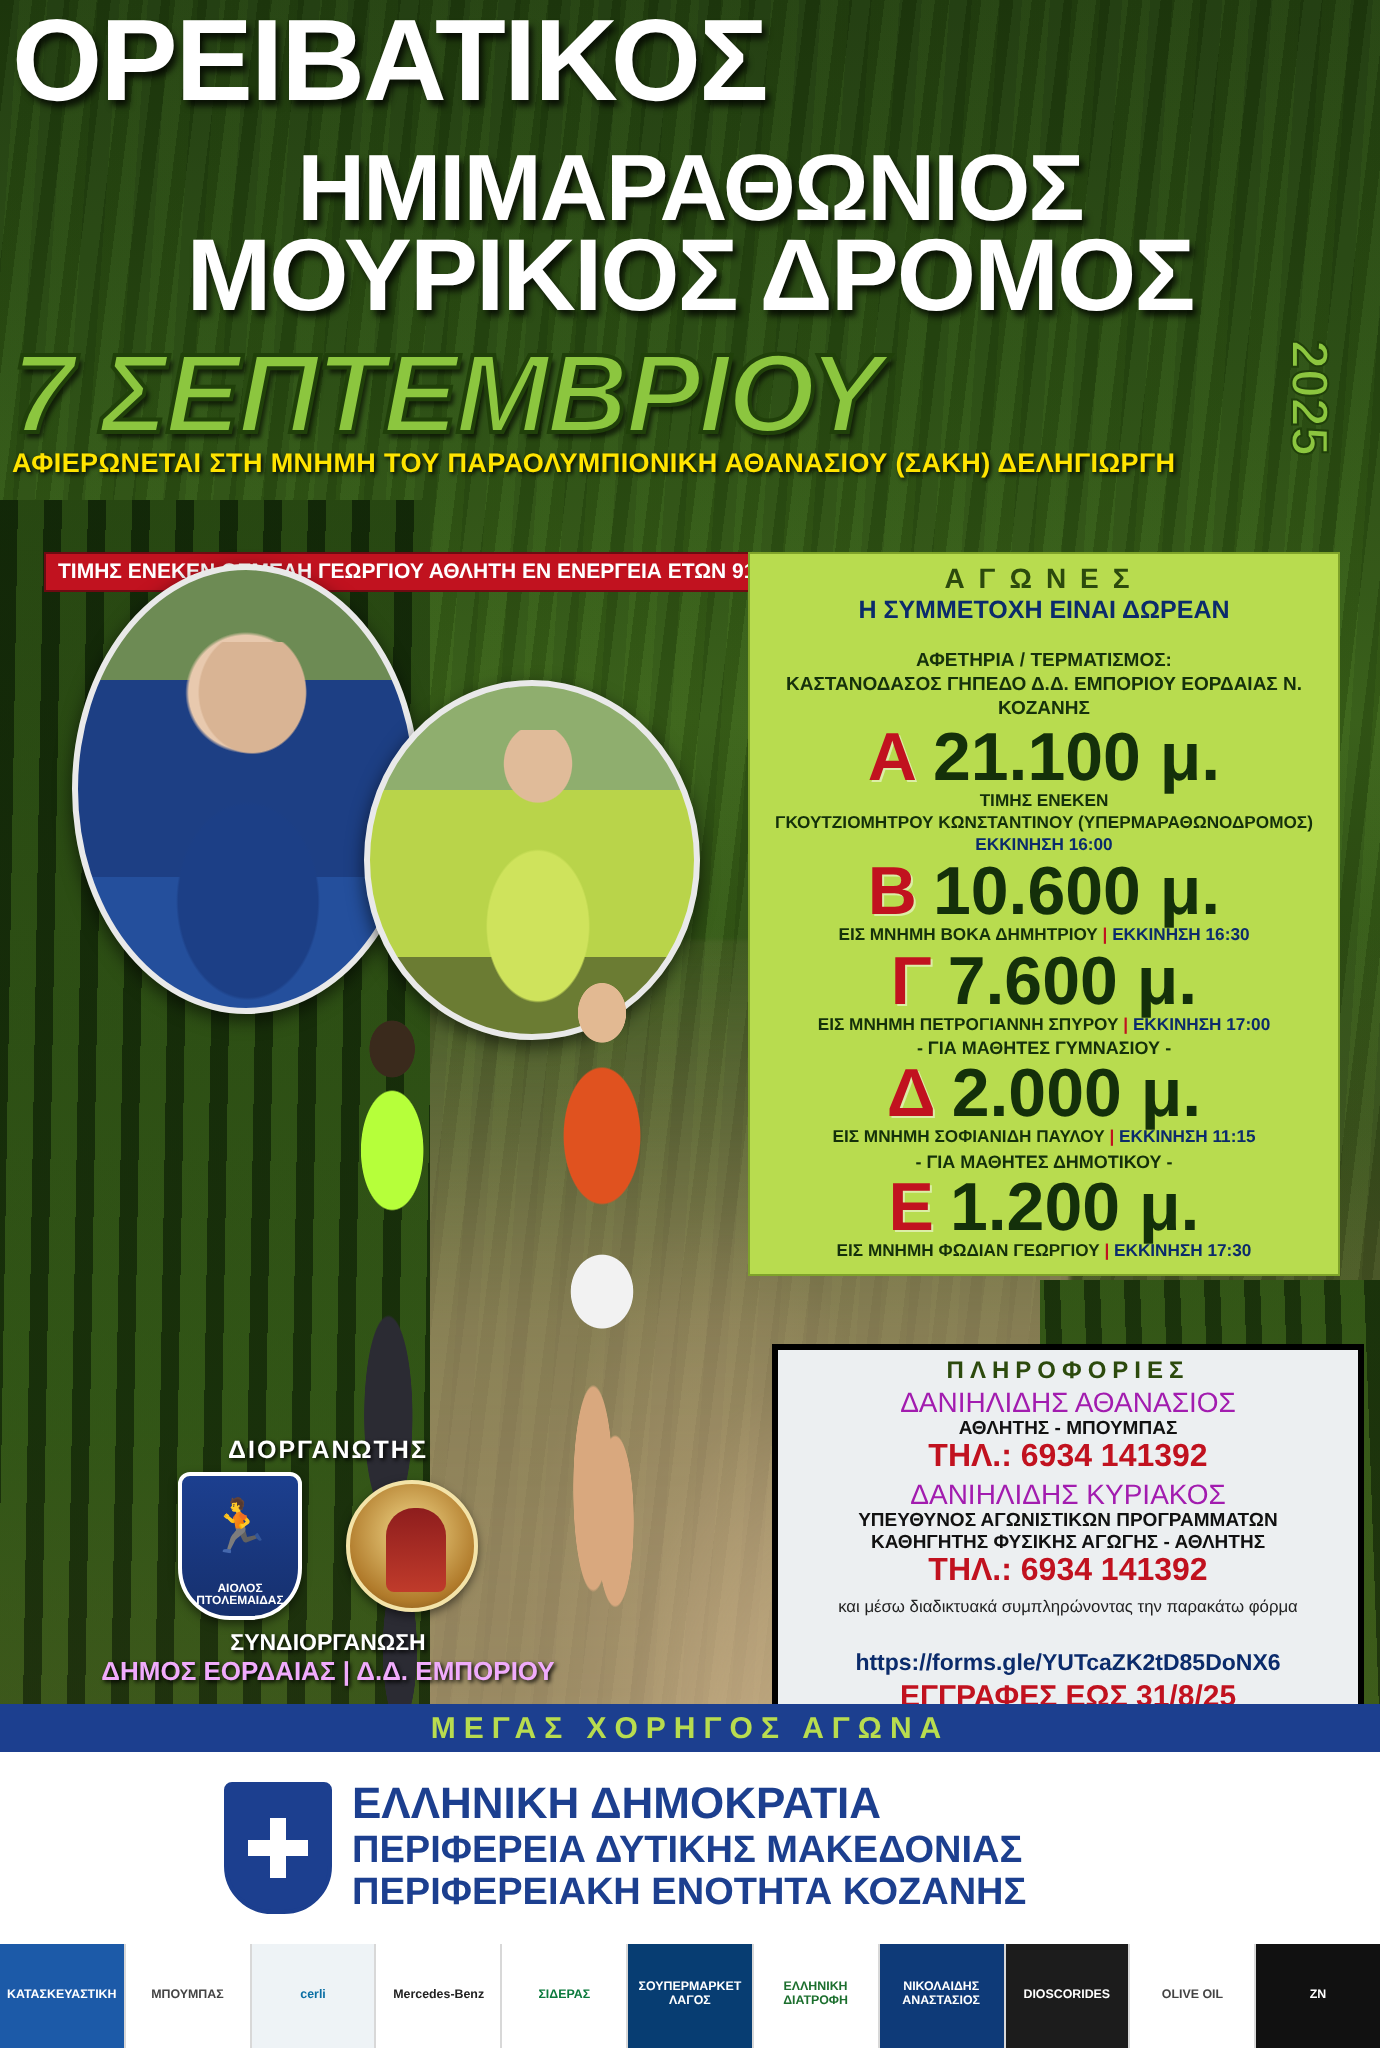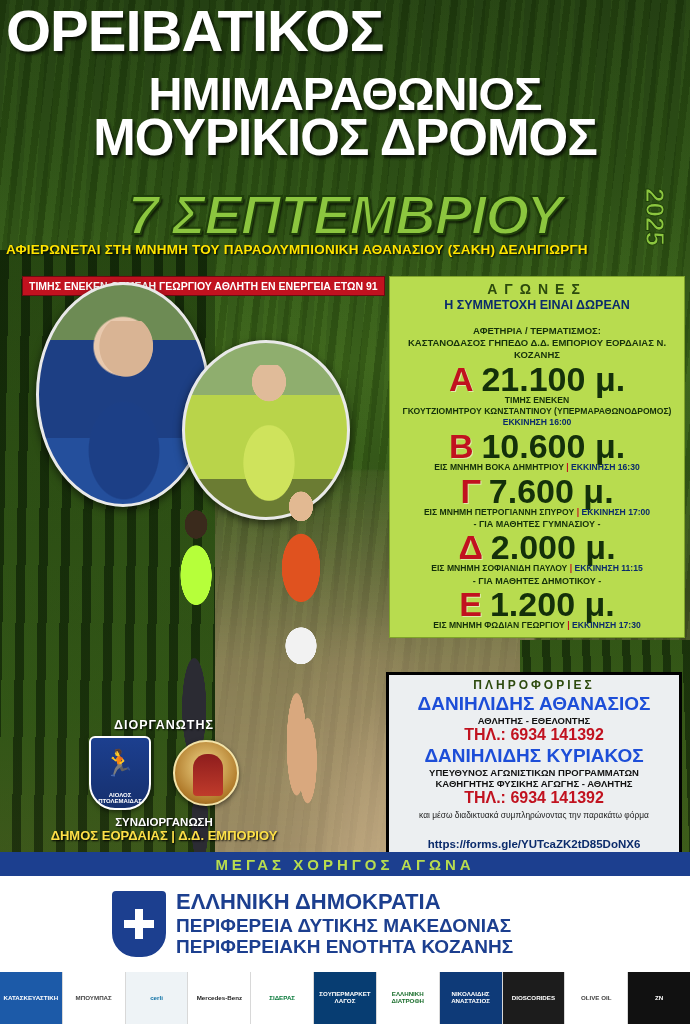--- a/index.html
+++ b/index.html
@@ -83,22 +83,22 @@
     letter-spacing: -1px;
     text-shadow: 2px 3px 3px rgba(0,0,0,.75);
     white-space: nowrap;
   }
   .t-row2 { text-align: center; margin-top: -4px; }
   .t-row2 .t-big { font-size: 47px; }
   .t-row3 { text-align: center; margin-top: -2px; }
   .t-row3 .t-big { font-size: 51px; }
   .date-row {
     position: relative;
-    text-align: center;
-    margin-top: 20px;
+    text-align: left;
+    margin-top: 2px;
     height: 62px;
   }
   .date-text {
     font-size: 56px; font-weight: bold; color: #8CC63F;
     -webkit-text-stroke: 2px #20400a;
     text-shadow: 2px 3px 2px rgba(0,0,0,.6);
     font-style: italic;
     letter-spacing: -1px;
   }
   .year {
@@ -175,21 +175,21 @@
     background:
       radial-gradient(ellipse 17px 21px at 50% 4%, #e2b992 70%, rgba(0,0,0,0) 72%),
       radial-gradient(ellipse 27px 48px at 50% 19%, #e0521f 70%, rgba(0,0,0,0) 72%),
       radial-gradient(ellipse 22px 26px at 50% 38%, #f2f2f2 70%, rgba(0,0,0,0) 72%),
       radial-gradient(ellipse 14px 72px at 46% 62%, #d9a87e 70%, rgba(0,0,0,0) 72%),
       radial-gradient(ellipse 13px 60px at 56% 66%, #d9a87e 70%, rgba(0,0,0,0) 72%);
   }
 
   
   .races {
-    position: absolute; right: 5px; top: 276px; width: 296px;
+    position: absolute; right: 20px; top: 276px; width: 296px;
     background: #b8dc4f;
     border: 1px solid #7fa32a;
     padding: 4px 6px 6px 6px;
     text-align: center;
   }
   .races-title {
     color: #2c4a0d; font-weight: bold; font-size: 14px;
     letter-spacing: 7px;
   }
   .races-sub {
@@ -225,21 +225,21 @@
     position: absolute; right: 8px; top: 672px; width: 296px;
     background: #eceff1;
     border: 3px solid #000000;
     padding: 3px 6px 5px 6px;
     text-align: center;
   }
   .info-title {
     color: #2c4a0d; font-weight: bold; font-size: 12px; letter-spacing: 3px;
   }
   .info-name {
-    color: #1d4ed8; font-weight: bold; font-size: 19px; margin-top: 1px;
+    color: #a21caf; font-weight: normal; font-size: 14px; margin-top: 1px;
   }
   .info-role {
     color: #111; font-weight: bold; font-size: 9.5px;
   }
   .info-tel {
     color: #c1121f; font-weight: bold; font-size: 16px;
   }
   .info-small {
     color: #222; font-size: 8.4px; margin-top: 3px;
   }
@@ -289,21 +289,21 @@
     content: "";
     position: absolute; left: 18px; top: 12px; width: 30px; height: 42px;
     border-radius: 14px 14px 4px 4px;
     background: linear-gradient(#8e1d1d, #c03b2b);
   }
   .org-co {
     color: #fff; font-weight: bold; font-size: 11.5px; margin-top: 6px;
     text-shadow: 1px 1px 2px #000;
   }
   .org-co2 {
-    color: #fde047; font-weight: bold; font-size: 13px;
+    color: #f0abfc; font-weight: bold; font-size: 13px;
     text-shadow: 1px 1px 2px #000;
   }
 
   
   .megasponsor {
     position: absolute; left: 0; bottom: 148px; width: 690px;
     background: #1c3f8f;
     color: #b8dc4f;
     text-align: center;
     font-weight: bold; font-size: 15px;
@@ -457,21 +457,21 @@
       <span class="sep"> | </span>
       <span class="start">ΕΚΚΙΝΗΣΗ 17:30</span>
     </div>
   </div>
 
   <div class="info">
     <div class="info-title">ΠΛΗΡΟΦΟΡΙΕΣ</div>
 
     <div>
       <div class="info-name">ΔΑΝΙΗΛΙΔΗΣ ΑΘΑΝΑΣΙΟΣ</div>
-      <div class="info-role">ΑΘΛΗΤΗΣ - ΕΘΕΛΟΝΤΗΣ</div>
+      <div class="info-role">ΑΘΛΗΤΗΣ - ΜΠΟΥΜΠΑΣ</div>
       <div class="info-tel">ΤΗΛ.: 6934 141392</div>
     </div>
 
     <div>
       <div class="info-name">ΔΑΝΙΗΛΙΔΗΣ ΚΥΡΙΑΚΟΣ</div>
       <div class="info-role">ΥΠΕΥΘΥΝΟΣ ΑΓΩΝΙΣΤΙΚΩΝ ΠΡΟΓΡΑΜΜΑΤΩΝ</div>
       <div class="info-role">ΚΑΘΗΓΗΤΗΣ ΦΥΣΙΚΗΣ ΑΓΩΓΗΣ - ΑΘΛΗΤΗΣ</div>
       <div class="info-tel">ΤΗΛ.: 6934 141392</div>
     </div>
 

